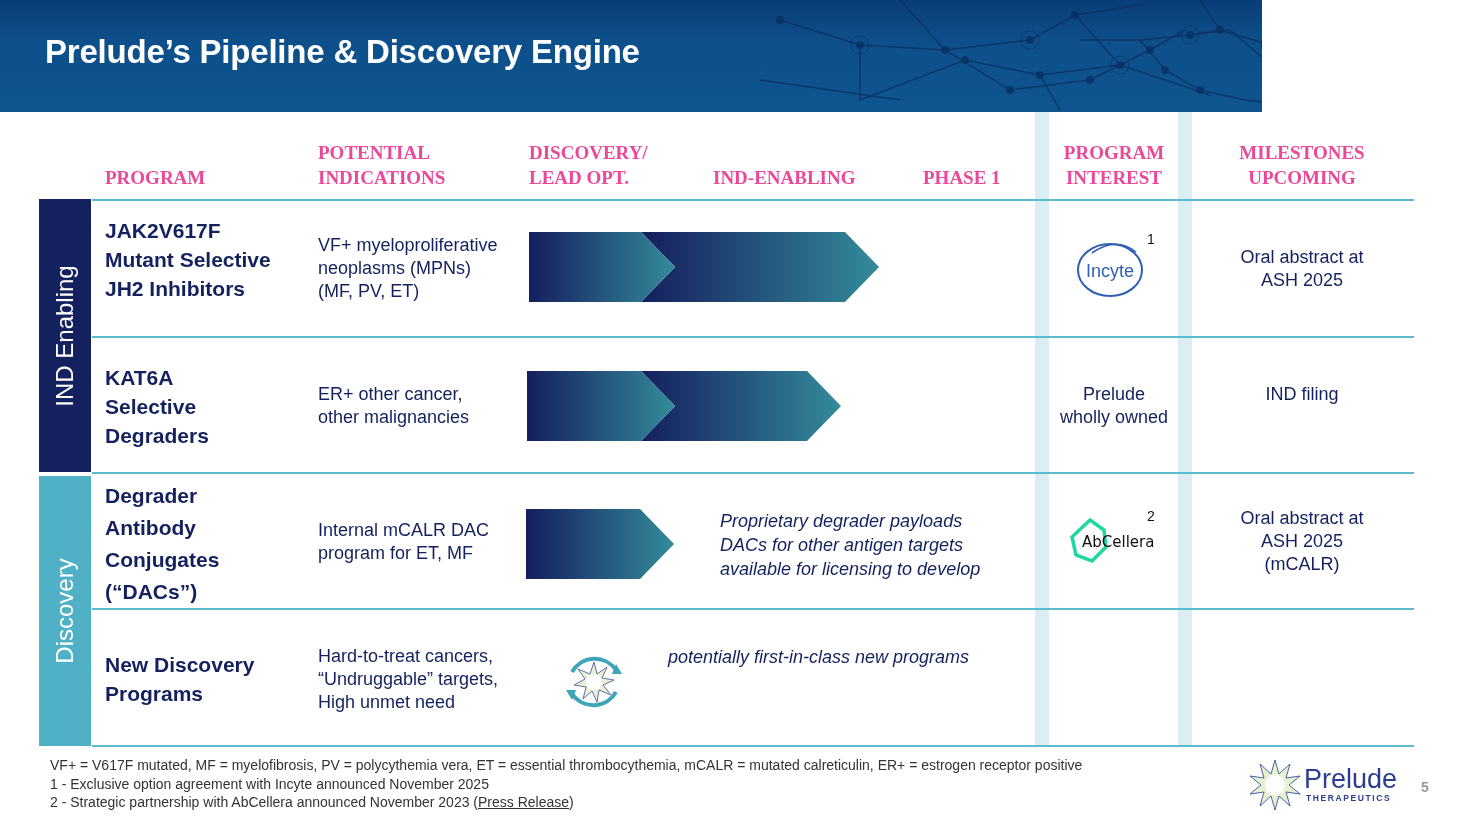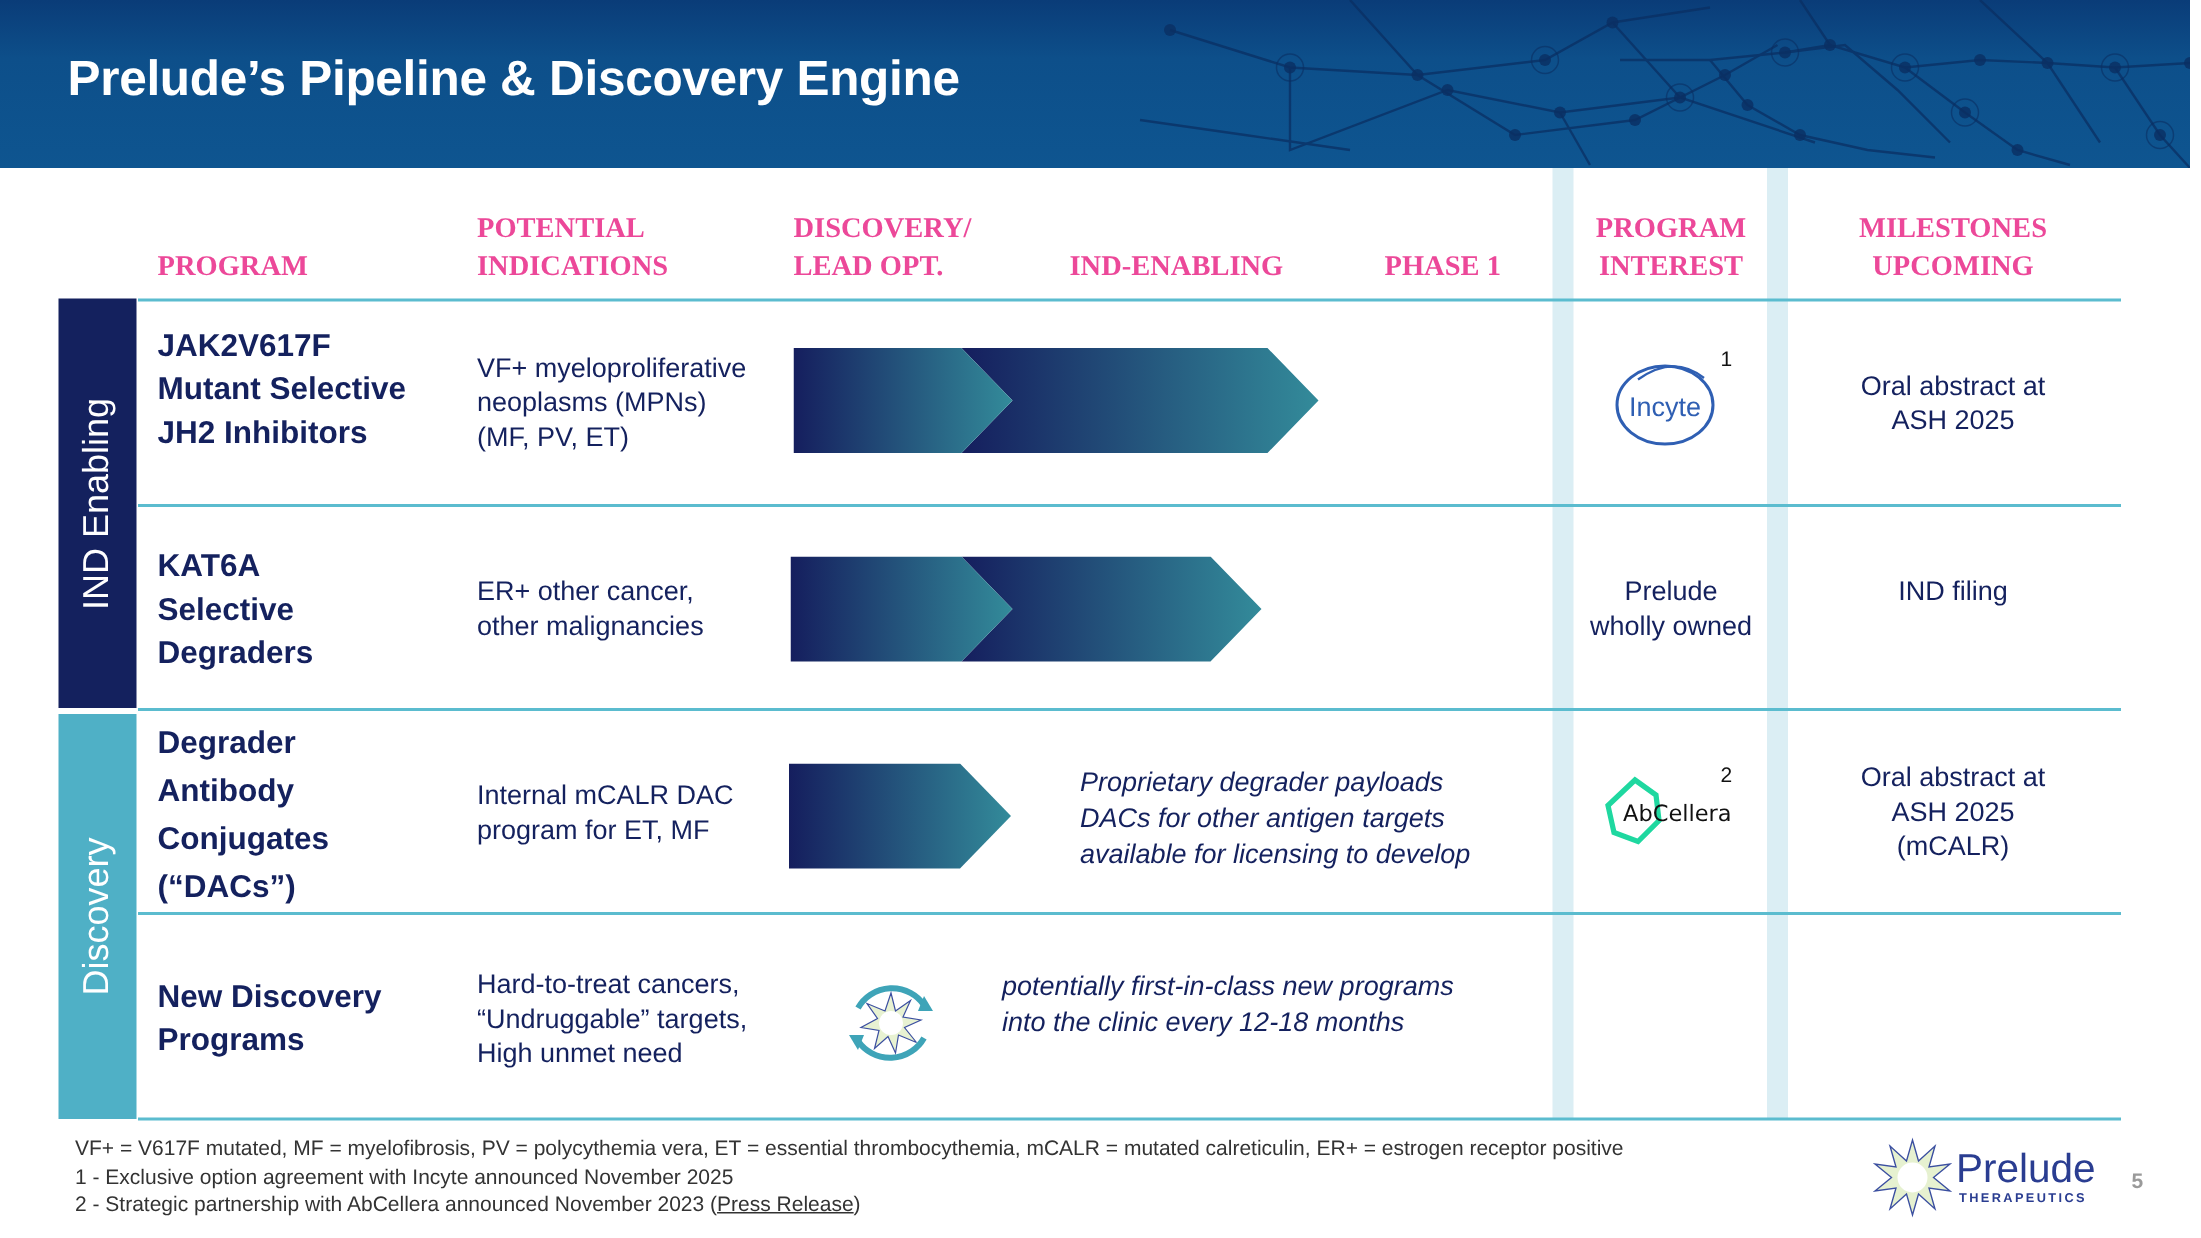--- a/index.html
+++ b/index.html
@@ -3,21 +3,21 @@
 <meta charset="utf-8">
 <style>
   html, body { margin: 0; padding: 0; }
   body {
     width: 1467px; height: 825px; position: relative; overflow: hidden;
     background: #ffffff;
     font-family: "Liberation Sans", sans-serif;
     color: #14215e;
   }
   .banner {
-    position: absolute; left: 0; top: 0; width: 1460px; height: 112px;
+    position: absolute; left: 0; top: 0; width: 1262px; height: 112px;
     background: linear-gradient(180deg, #0a3c78 0%, #0d4f8a 35%, #0e5590 100%);
     overflow: hidden;
   }
   .banner svg.net { position: absolute; left: 0; top: 0; }
   .banner .title {
     position: absolute; left: 45px; top: 33px;
     font-size: 33px; font-weight: bold; color: #ffffff; letter-spacing: -0.2px;
   }
   .vband {
     position: absolute; top: 112px; height: 634px; width: 14px; background: #dbeef4;
@@ -252,21 +252,20 @@
   <polygon points="54,14 60,24 50,24" fill="#3ea4b8"></polygon>
   <path d="M54 42 A26 26 0 0 1 10 44" fill="none" stroke="#3ea4b8" stroke-width="4"></path>
   <polygon points="10,50 4,40 14,40" fill="#3ea4b8"></polygon>
   <g fill="#e8f2d2" stroke="#3b4fa0" stroke-width="0.8">
     <path d="M32 12 L35 24 L45 17 L40 28 L52 30 L41 35 L49 45 L37 40 L35 52 L30 41 L21 49 L24 37 L12 35 L23 29 L16 19 L28 24 Z"></path>
   </g>
   <circle cx="32" cy="32" r="8" fill="#ffffff"></circle>
 </svg>
 <div class="italic-note" style="left:668px; top:645px;">
   <div>potentially first-in-class new programs</div>
-  <div>into the clinic every 12-18 months</div>
 </div>
 
 <div class="footnotes">
   <div>VF+ = V617F mutated, MF = myelofibrosis, PV = polycythemia vera, ET = essential thrombocythemia, mCALR = mutated calreticulin, ER+ = estrogen receptor positive</div>
   <div>1 - Exclusive option agreement with Incyte announced November 2025</div>
   <div><span>2 - Strategic partnership with AbCellera announced November 2023 (</span><span class="link">Press Release</span><span>)</span></div>
 </div>
 
 <svg style="position:absolute; left:1248px; top:758px;" width="54" height="54" viewBox="0 0 54 54">
   <g fill="#e6f1d0" stroke="#3b4fa0" stroke-width="0.9">

